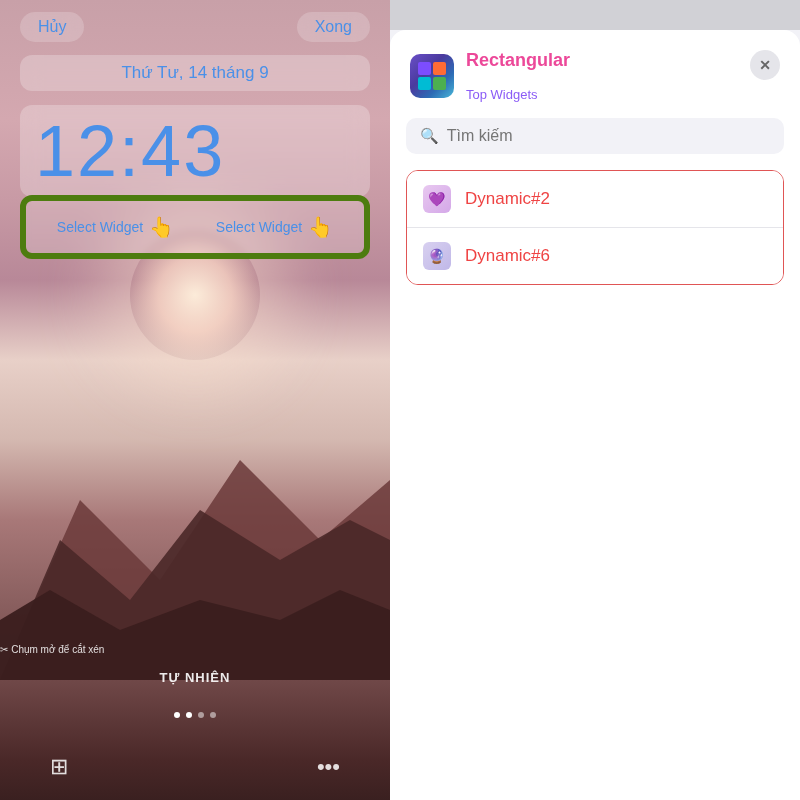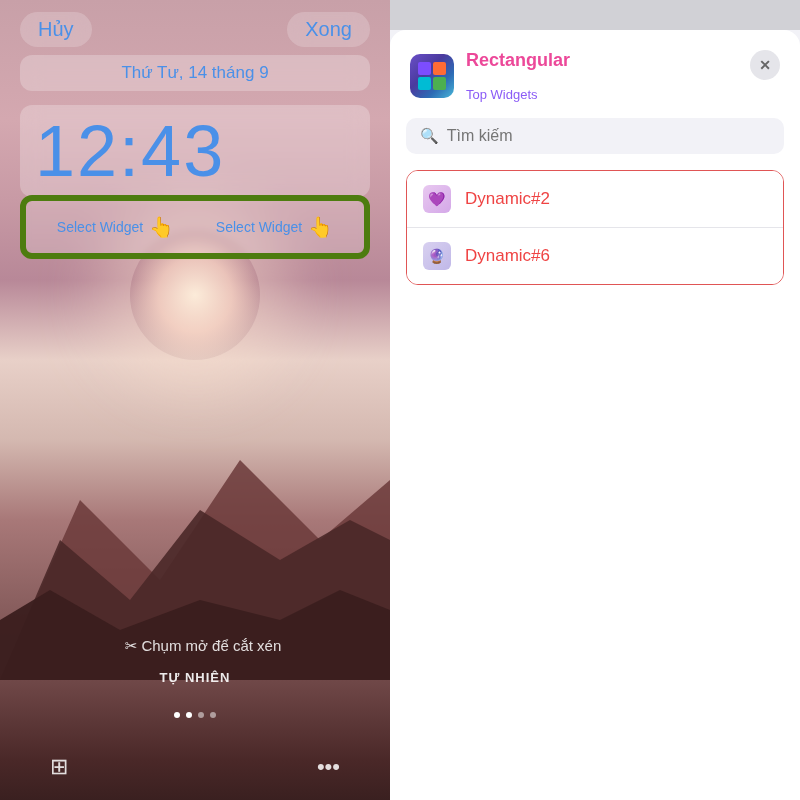--- a/index.html
+++ b/index.html
@@ -80,21 +80,21 @@
       align-items: center;
       padding: 12px 20px;
       z-index: 10;
     }
 
     .nav-btn {
       background: rgba(255,255,255,0.2);
       border: none;
       border-radius: 20px;
       padding: 6px 18px;
-      font-size: 20px;
+      font-size: 16px;
       color: #4a90e8;
       cursor: pointer;
       backdrop-filter: blur(10px);
     }
 
     
     .date-display {
       position: absolute;
       top: 55px;
       left: 20px;
@@ -173,25 +173,24 @@
     .hand-icon {
       font-size: 20px;
     }
 
     
     .crop-text {
       position: absolute;
       bottom: 145px;
       left: 0;
       right: 0;
-      text-align: center;
+      text-align: left;
       color: rgba(255,255,255,0.85);
-      font-size: 15px;
-      z-index: 10;
-      margin-left: 16px;
+      font-size: 10px;
+      z-index: 10;
     }
 
     .natural-label {
       position: absolute;
       bottom: 115px;
       left: 0;
       right: 0;
       text-align: center;
       color: rgba(255,255,255,0.9);
       font-size: 13px;

